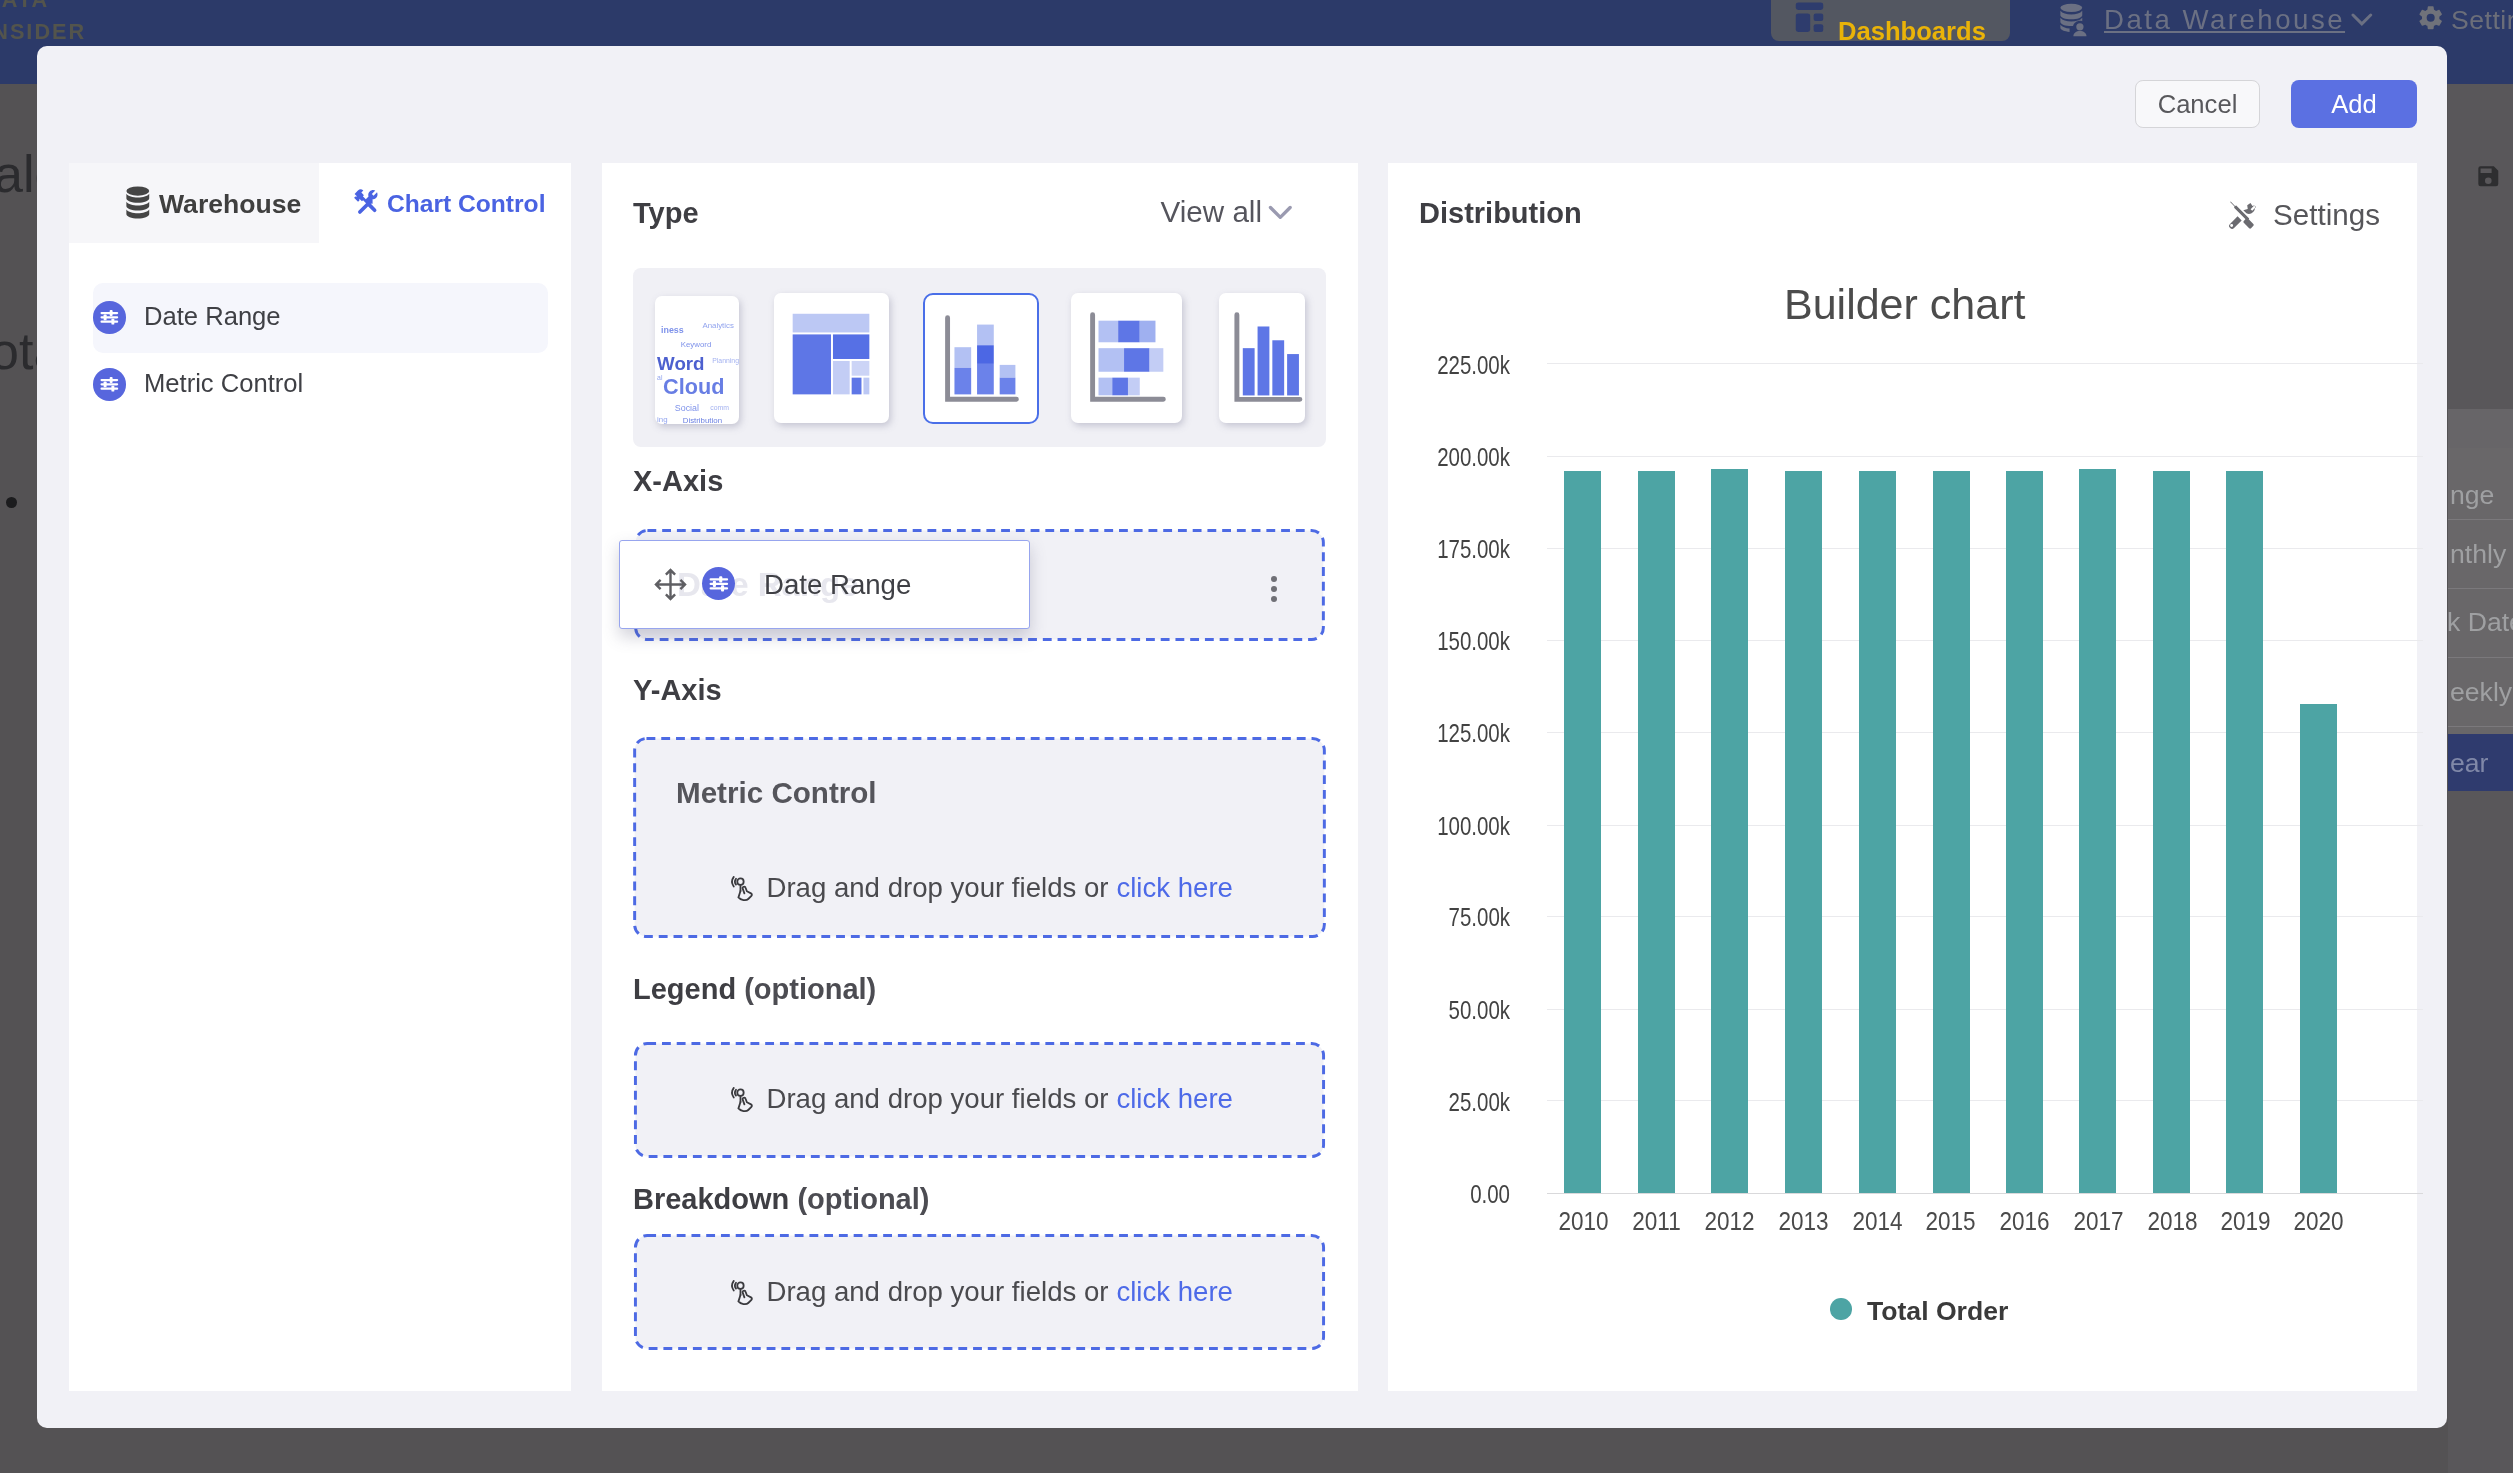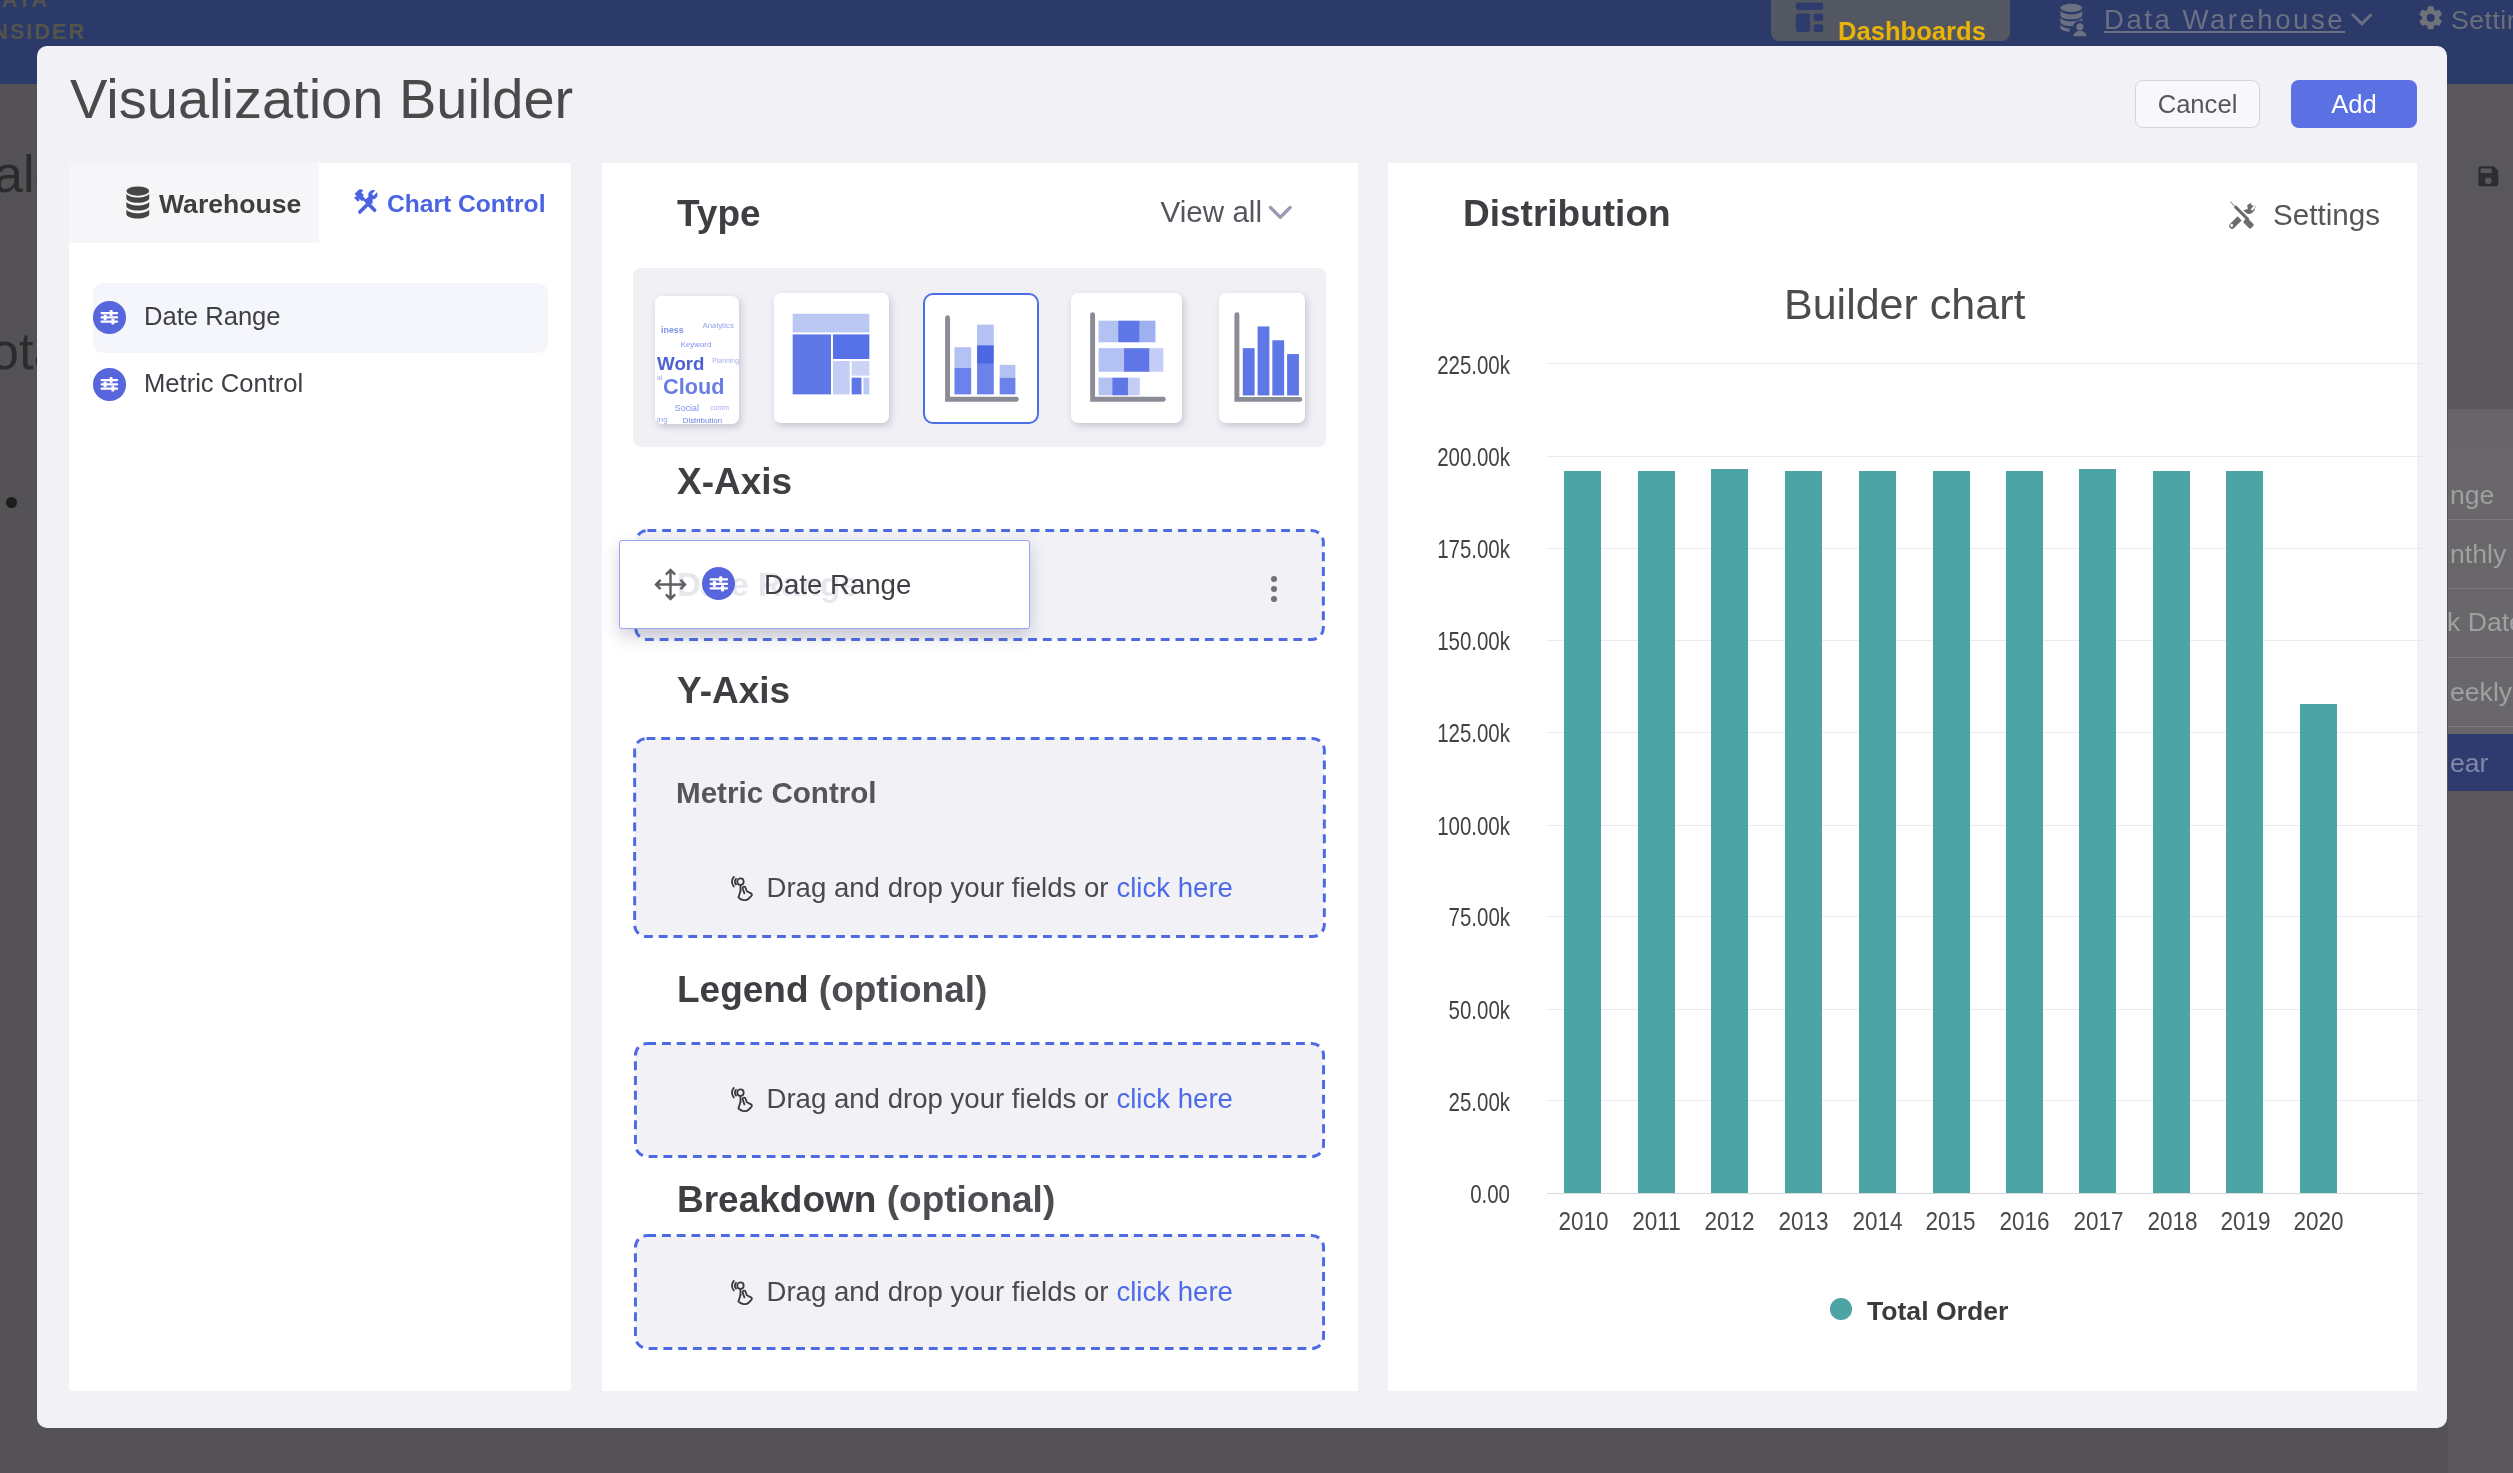--- a/index.html
+++ b/index.html
@@ -1,19 +1,19 @@
 <!DOCTYPE html>
 <html><head>
 <meta charset="utf-8">
 <style>
 * { margin:0; padding:0; box-sizing:border-box; }
 html,body { width:2514px; height:1474px; overflow:hidden; background:#545254; font-family:"Liberation Sans",sans-serif; }
 #app { position:relative; width:2514px; height:1474px; opacity:0.9999; }
 .abs { position:absolute; white-space:nowrap; }
-.hd { font-weight:bold; color:#3e3e43; font-size:37px; line-height:29.6px;margin-left:44px; }
+.hd { font-weight:bold; color:#3e3e43; font-size:29px; line-height:29.6px; }
 .dragline { position:absolute; display:flex; align-items:center; justify-content:center; color:#4a4a4e; font-size:27.6px; }
 .dragline svg { margin-right:13.8px; }
 .dragline .ch { color:#4d6ae8; margin-left:7.9px; }
 </style>
 </head>
 <body>
 <div id="app">
 
 <div class="abs" id="navbar" style="left:0;top:0;width:2514px;height:84px;background:#2c3a69;"></div>
 <div class="abs" style="left:-15.8px;top:-10.8px;color:#53544c;font-weight:bold;font-size:21.7px;letter-spacing:2px;line-height:1;">DATA</div>
@@ -66,21 +66,20 @@
 <div class="abs" style="left:2448px;top:726px;width:66px;height:1px;background:#7b797c;"></div>
 <div class="abs" style="left:2450px;top:480px;font-size:26.6px;color:#9fa0a2;">nge</div>
 <div class="abs" style="left:2450px;top:539px;font-size:26.6px;color:#9fa0a2;">nthly</div>
 <div class="abs" style="left:2447px;top:607px;font-size:26.6px;color:#9fa0a2;">k Date</div>
 <div class="abs" style="left:2450px;top:677px;font-size:26.6px;color:#9fa0a2;">eekly</div>
 <div class="abs" style="left:2448px;top:734px;width:66px;height:57px;background:#2f3b6e;"></div>
 <div class="abs" style="left:2450px;top:748px;font-size:26.6px;color:#8088a8;">ear</div>
 <div class="abs" style="left:2448px;top:791px;width:66px;height:683px;background:#59575a;"></div>
 
 <div class="abs" id="modal" style="left:37px;top:46px;width:2410px;height:1382px;background:#f1f1f6;border-radius:9.9px;"></div>
-<div class="abs" style="left:70px;top:66px;font-size:56px;color:#4a4a4a;">Visualization Builder</div>
 <div class="abs" style="left:2135px;top:80px;width:125px;height:48px;background:#f8f8fa;border:1px solid #d5d5d8;border-radius:7.9px;color:#58585c;font-size:25.6px;display:flex;align-items:center;justify-content:center;">Cancel</div>
 <div class="abs" style="left:2291px;top:80px;width:126px;height:48px;background:#5b70e2;border-radius:7.9px;color:#fff;font-size:25.6px;display:flex;align-items:center;justify-content:center;">Add</div>
 
 <div class="abs" id="lpanel" style="left:69px;top:163px;width:502px;height:1228px;background:#fff;"></div>
 <div class="abs" id="mpanel" style="left:602px;top:163px;width:756px;height:1228px;background:#fff;"></div>
 <div class="abs" id="rpanel" style="left:1388px;top:163px;width:1029px;height:1228px;background:#fff;"></div>
 
 <div class="abs" style="left:69px;top:163px;width:250px;height:80px;background:#f6f6f9;"></div>
 <svg class="abs" style="left:125px;top:186px;" width="25.6" height="33" viewBox="0 0 20 26">
       <g fill="#454545">

